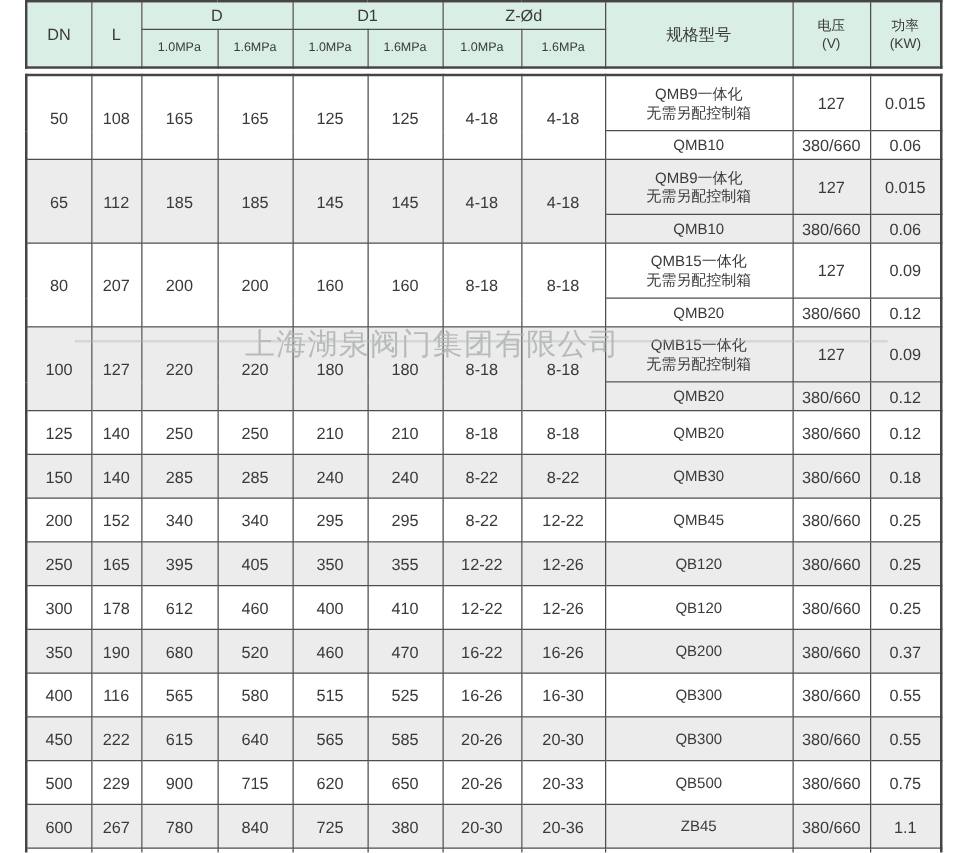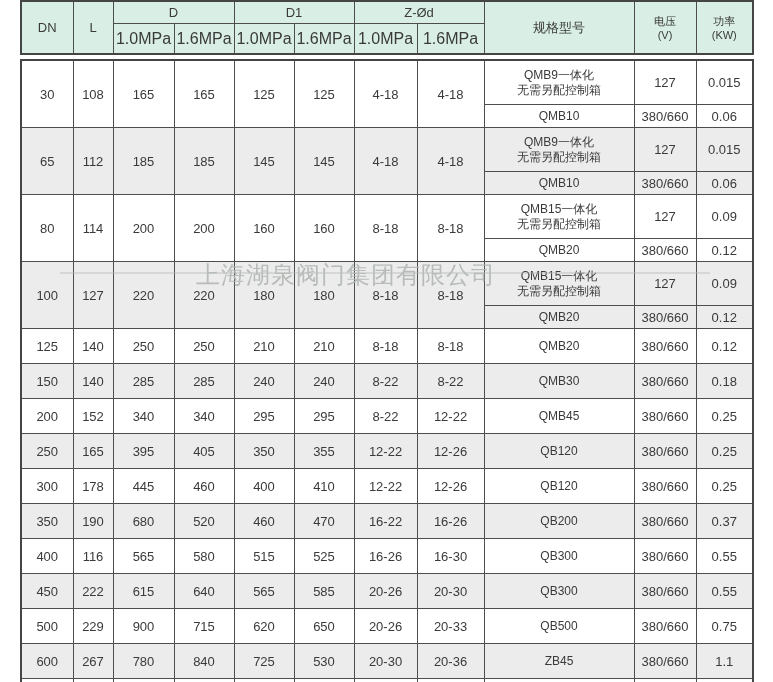--- a/index.html
+++ b/index.html
@@ -7,21 +7,21 @@
     width:773px;height:682px;background:#ffffff;position:relative;overflow:hidden;
     font-family:"Liberation Sans","DejaVu Sans",sans-serif;color:#3a3a3a;
   }
   .table-wrap{position:absolute;left:20px;top:0;width:733px;}
   table{border-collapse:collapse;table-layout:fixed;width:733px;}
   td{border:1px solid #4d4d4d;text-align:center;vertical-align:middle;
      padding:0;font-size:13px;overflow:hidden;}
   .htable{border:2px solid #454545;margin-bottom:4px;}
   .htable td{background:#d9efe5;}
   .htable .r1 td{height:21px;}
-  .htable .r2 td{height:29px;font-size:16px;}
+  .htable .r2 td{height:29px;font-size:10px;}
   .htable .two-line div{line-height:14px;font-size:11px;}
   .btable{border:2px solid #454545;}
   tr.single td{height:34px;}
   tr.sub1 td{height:43px;}
   tr.sub2 td{height:22px;}
   tr.partial td{height:20px;background:#ffffff;}
   tr.shade td{background:#ececec;}
   td.spec{font-size:12px;}
   td.spec div{line-height:15px;}
   .watermark{
@@ -88,21 +88,21 @@
       <col style="width:60px">
         <col style="width:60px">
       <col style="width:63px">
         <col style="width:67px">
       <col style="width:150px">
         <col style="width:62px">
         <col style="width:57px">
     </colgroup>
     <tbody id="table-body">
         <tr class="sub1">
-          <td rowspan="2">30</td>
+          <td rowspan="2">50</td>
           <td rowspan="2">108</td>
           <td rowspan="2">165</td>
           <td rowspan="2">165</td>
           <td rowspan="2">125</td>
           <td rowspan="2">125</td>
           <td rowspan="2">4-18</td>
           <td rowspan="2">4-18</td>
           <td class="spec">
             <div>QMB9一体化</div>
             <div>无需另配控制箱</div>
@@ -135,21 +135,21 @@
         </tr>
         <tr class="shade sub2">
           <td class="spec">
             <div>QMB10</div>
           </td>
           <td>380/660</td>
           <td>0.06</td>
         </tr>
         <tr class="sub1">
           <td rowspan="2">80</td>
-          <td rowspan="2">114</td>
+          <td rowspan="2">207</td>
           <td rowspan="2">200</td>
           <td rowspan="2">200</td>
           <td rowspan="2">160</td>
           <td rowspan="2">160</td>
           <td rowspan="2">8-18</td>
           <td rowspan="2">8-18</td>
           <td class="spec">
             <div>QMB15一体化</div>
             <div>无需另配控制箱</div>
           </td>
@@ -242,21 +242,21 @@
           <td>12-26</td>
           <td class="spec">
             <div>QB120</div>
           </td>
           <td>380/660</td>
           <td>0.25</td>
         </tr>
         <tr class="single">
           <td>300</td>
           <td>178</td>
-          <td>445</td>
+          <td>612</td>
           <td>460</td>
           <td>400</td>
           <td>410</td>
           <td>12-22</td>
           <td>12-26</td>
           <td class="spec">
             <div>QB120</div>
           </td>
           <td>380/660</td>
           <td>0.25</td>
@@ -320,21 +320,21 @@
           </td>
           <td>380/660</td>
           <td>0.75</td>
         </tr>
         <tr class="shade single">
           <td>600</td>
           <td>267</td>
           <td>780</td>
           <td>840</td>
           <td>725</td>
-          <td>530</td>
+          <td>380</td>
           <td>20-30</td>
           <td>20-36</td>
           <td class="spec">
             <div>ZB45</div>
           </td>
           <td>380/660</td>
           <td>1.1</td>
         </tr>
         <tr class="partial">
           <td></td>

